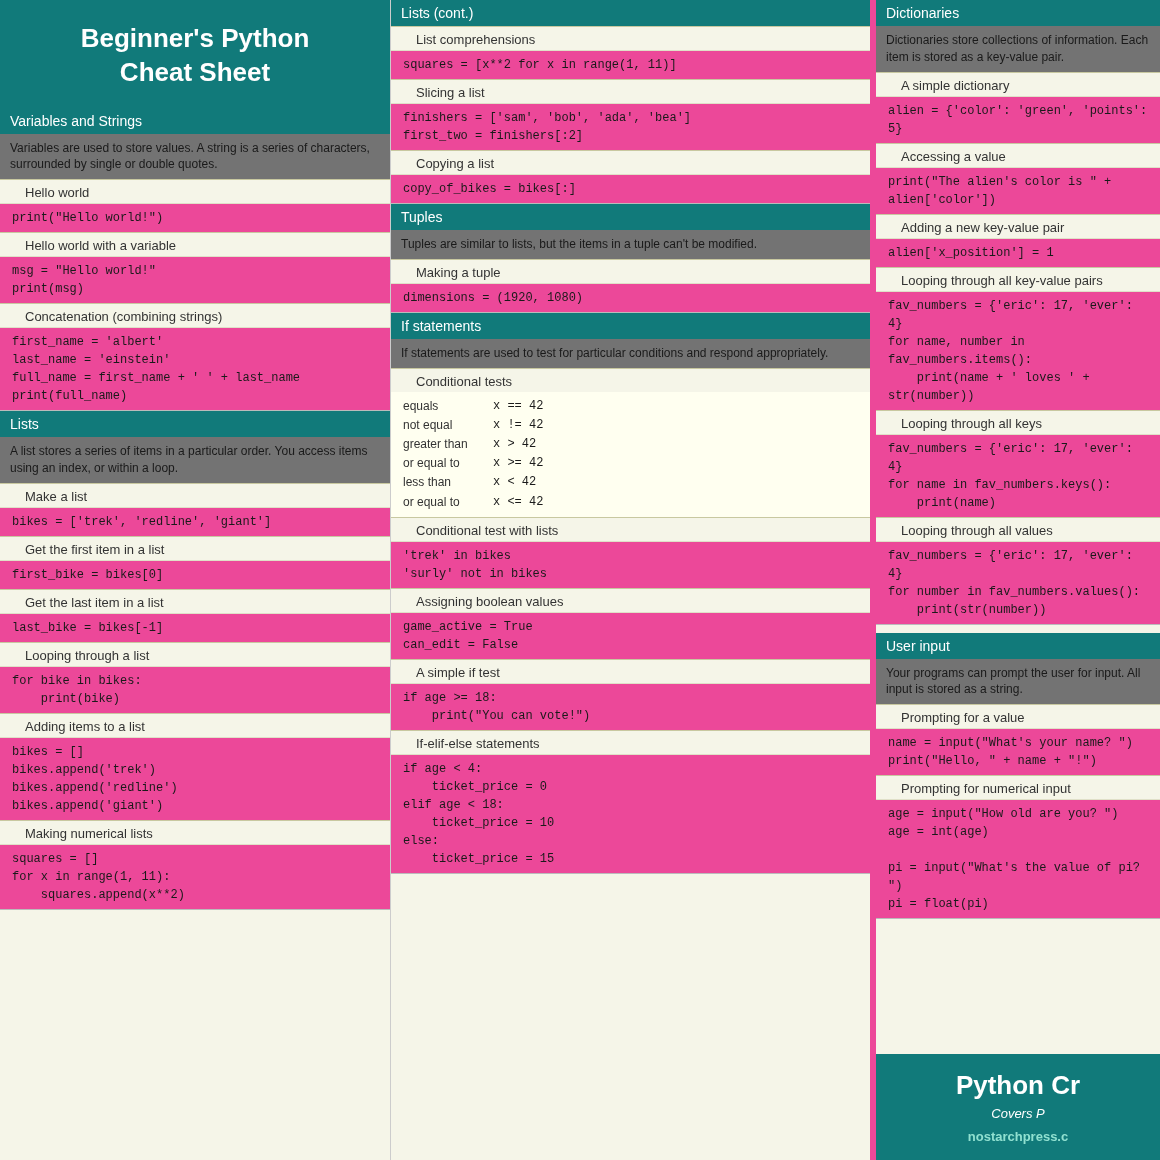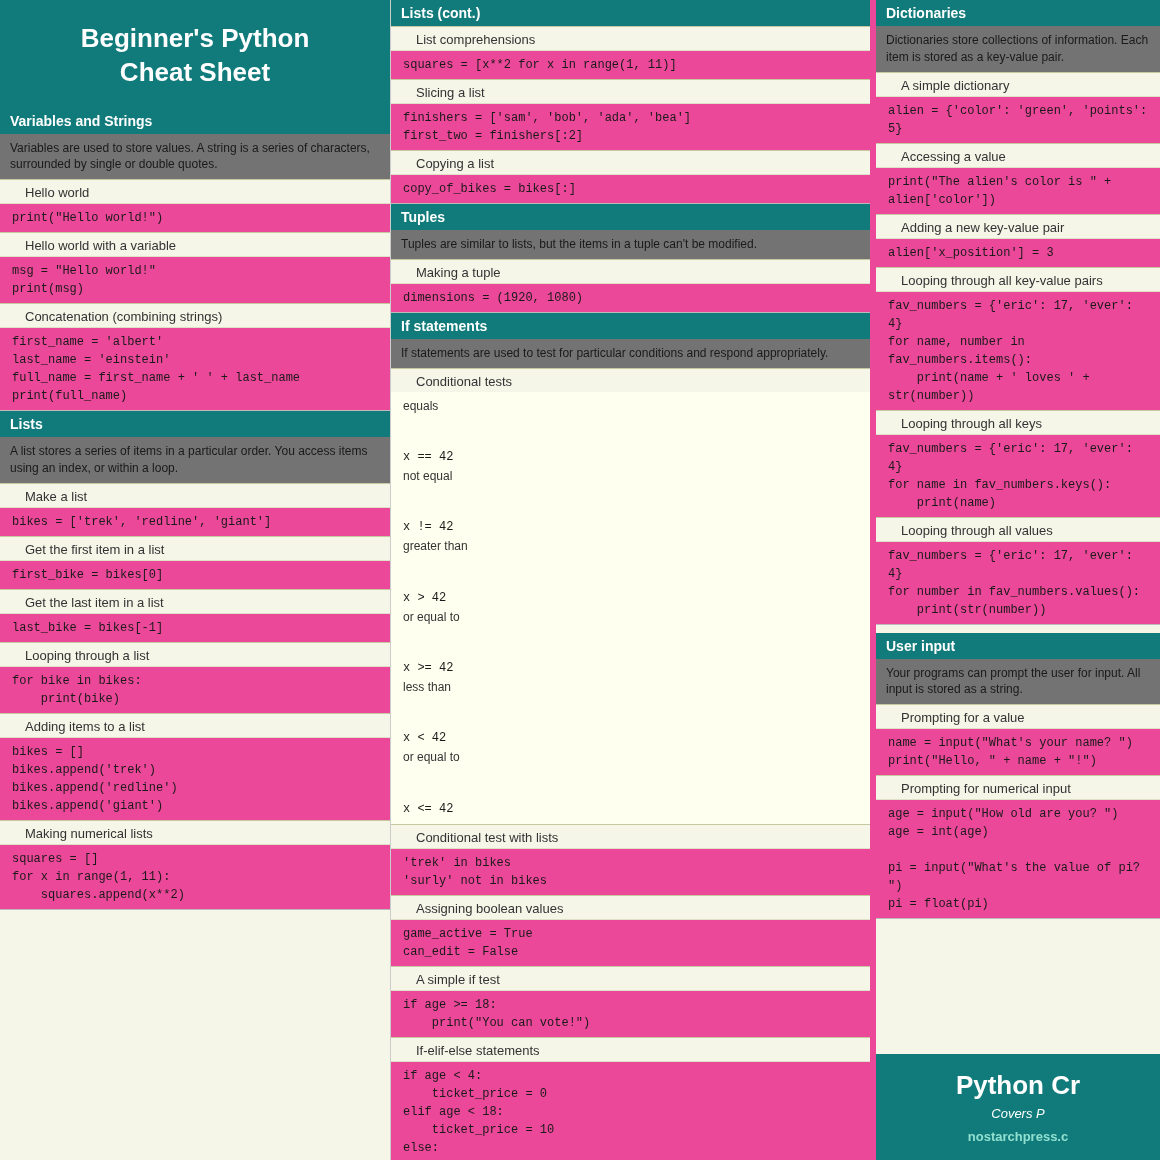--- a/index.html
+++ b/index.html
@@ -36,21 +36,21 @@
       font-weight: bold;
       line-height: 1.3;
     }
 
     
     .section-header {
       background: #117a7a;
       color: white;
       padding: 5px 10px;
       font-size: 14px;
-      font-weight: bold;
+      font-weight: normal;
     }
 
     
     .section-desc {
       background: #737373;
       color: #1a1a1a;
       padding: 6px 10px;
       font-size: 12px;
       line-height: 1.4;
     }
@@ -82,22 +82,21 @@
     
     .cond-table {
       background: #fffff0;
       padding: 5px 12px;
       font-family: 'Courier New', monospace;
       font-size: 12px;
       line-height: 1.6;
     }
     .cond-row {
       display: flex;
-      gap: 32px;
-      flex-direction: column;
+      gap: 0;
     }
     .cond-label { width: 90px; color: #333; font-family: Arial, sans-serif; font-size: 12px; }
     .cond-code { color: #1a1a1a; }
 
     
     .promo-block {
       background: #117a7a;
       color: white;
       padding: 16px 12px;
       text-align: center;
@@ -281,21 +280,21 @@
     <div class="section-header">Dictionaries</div>
     <div class="section-desc">Dictionaries store collections of information. Each item is stored as a key-value pair.</div>
     <div class="divider"></div>
     <div class="sub-label">A simple dictionary</div>
     <div class="code-block">alien = {'color': 'green', 'points': 5}</div>
     <div class="divider"></div>
     <div class="sub-label">Accessing a value</div>
     <div class="code-block">print("The alien's color is " + alien['color'])</div>
     <div class="divider"></div>
     <div class="sub-label">Adding a new key-value pair</div>
-    <div class="code-block">alien['x_position'] = 3</div>
+    <div class="code-block">alien['x_position'] = 1</div>
     <div class="divider"></div>
     <div class="sub-label">Looping through all key-value pairs</div>
     <div class="code-block">
       fav_numbers = {'eric': 17, 'ever': 4}<br>
       for name, number in fav_numbers.items():<br>
       &nbsp;&nbsp;&nbsp;&nbsp;print(name + ' loves ' + str(number))
     </div>
     <div class="divider"></div>
     <div class="sub-label">Looping through all keys</div>
     <div class="code-block">

